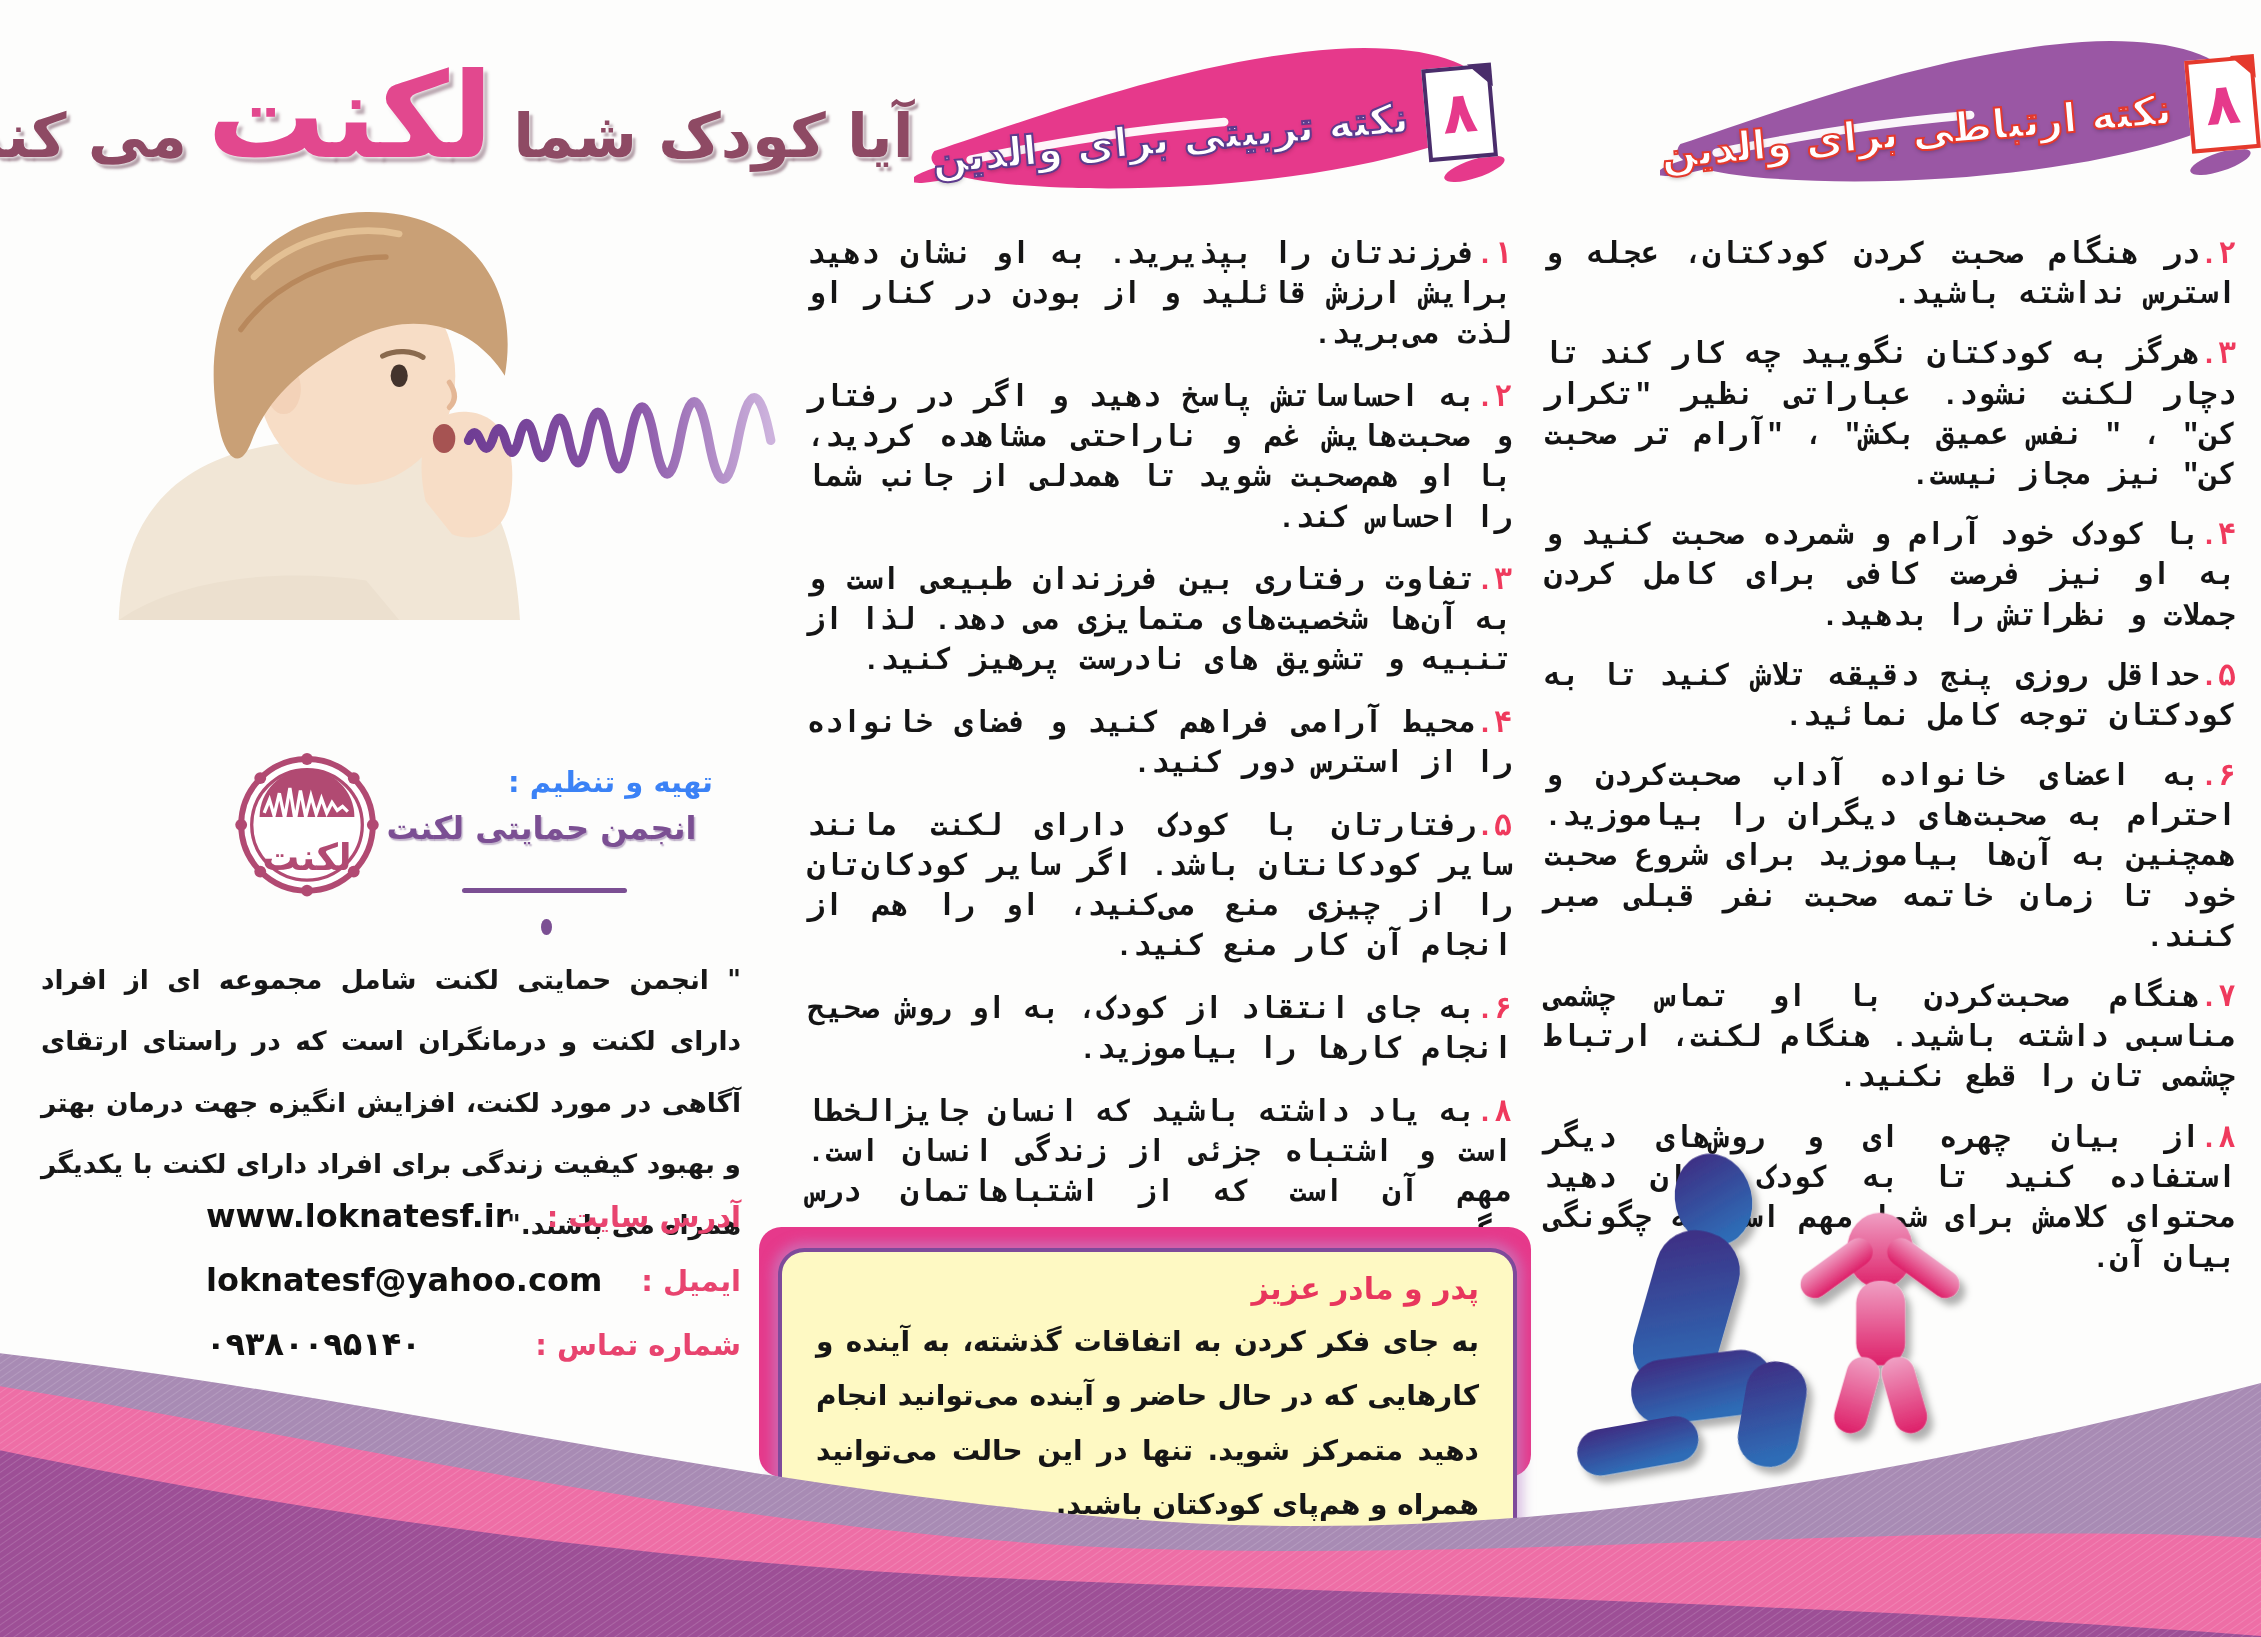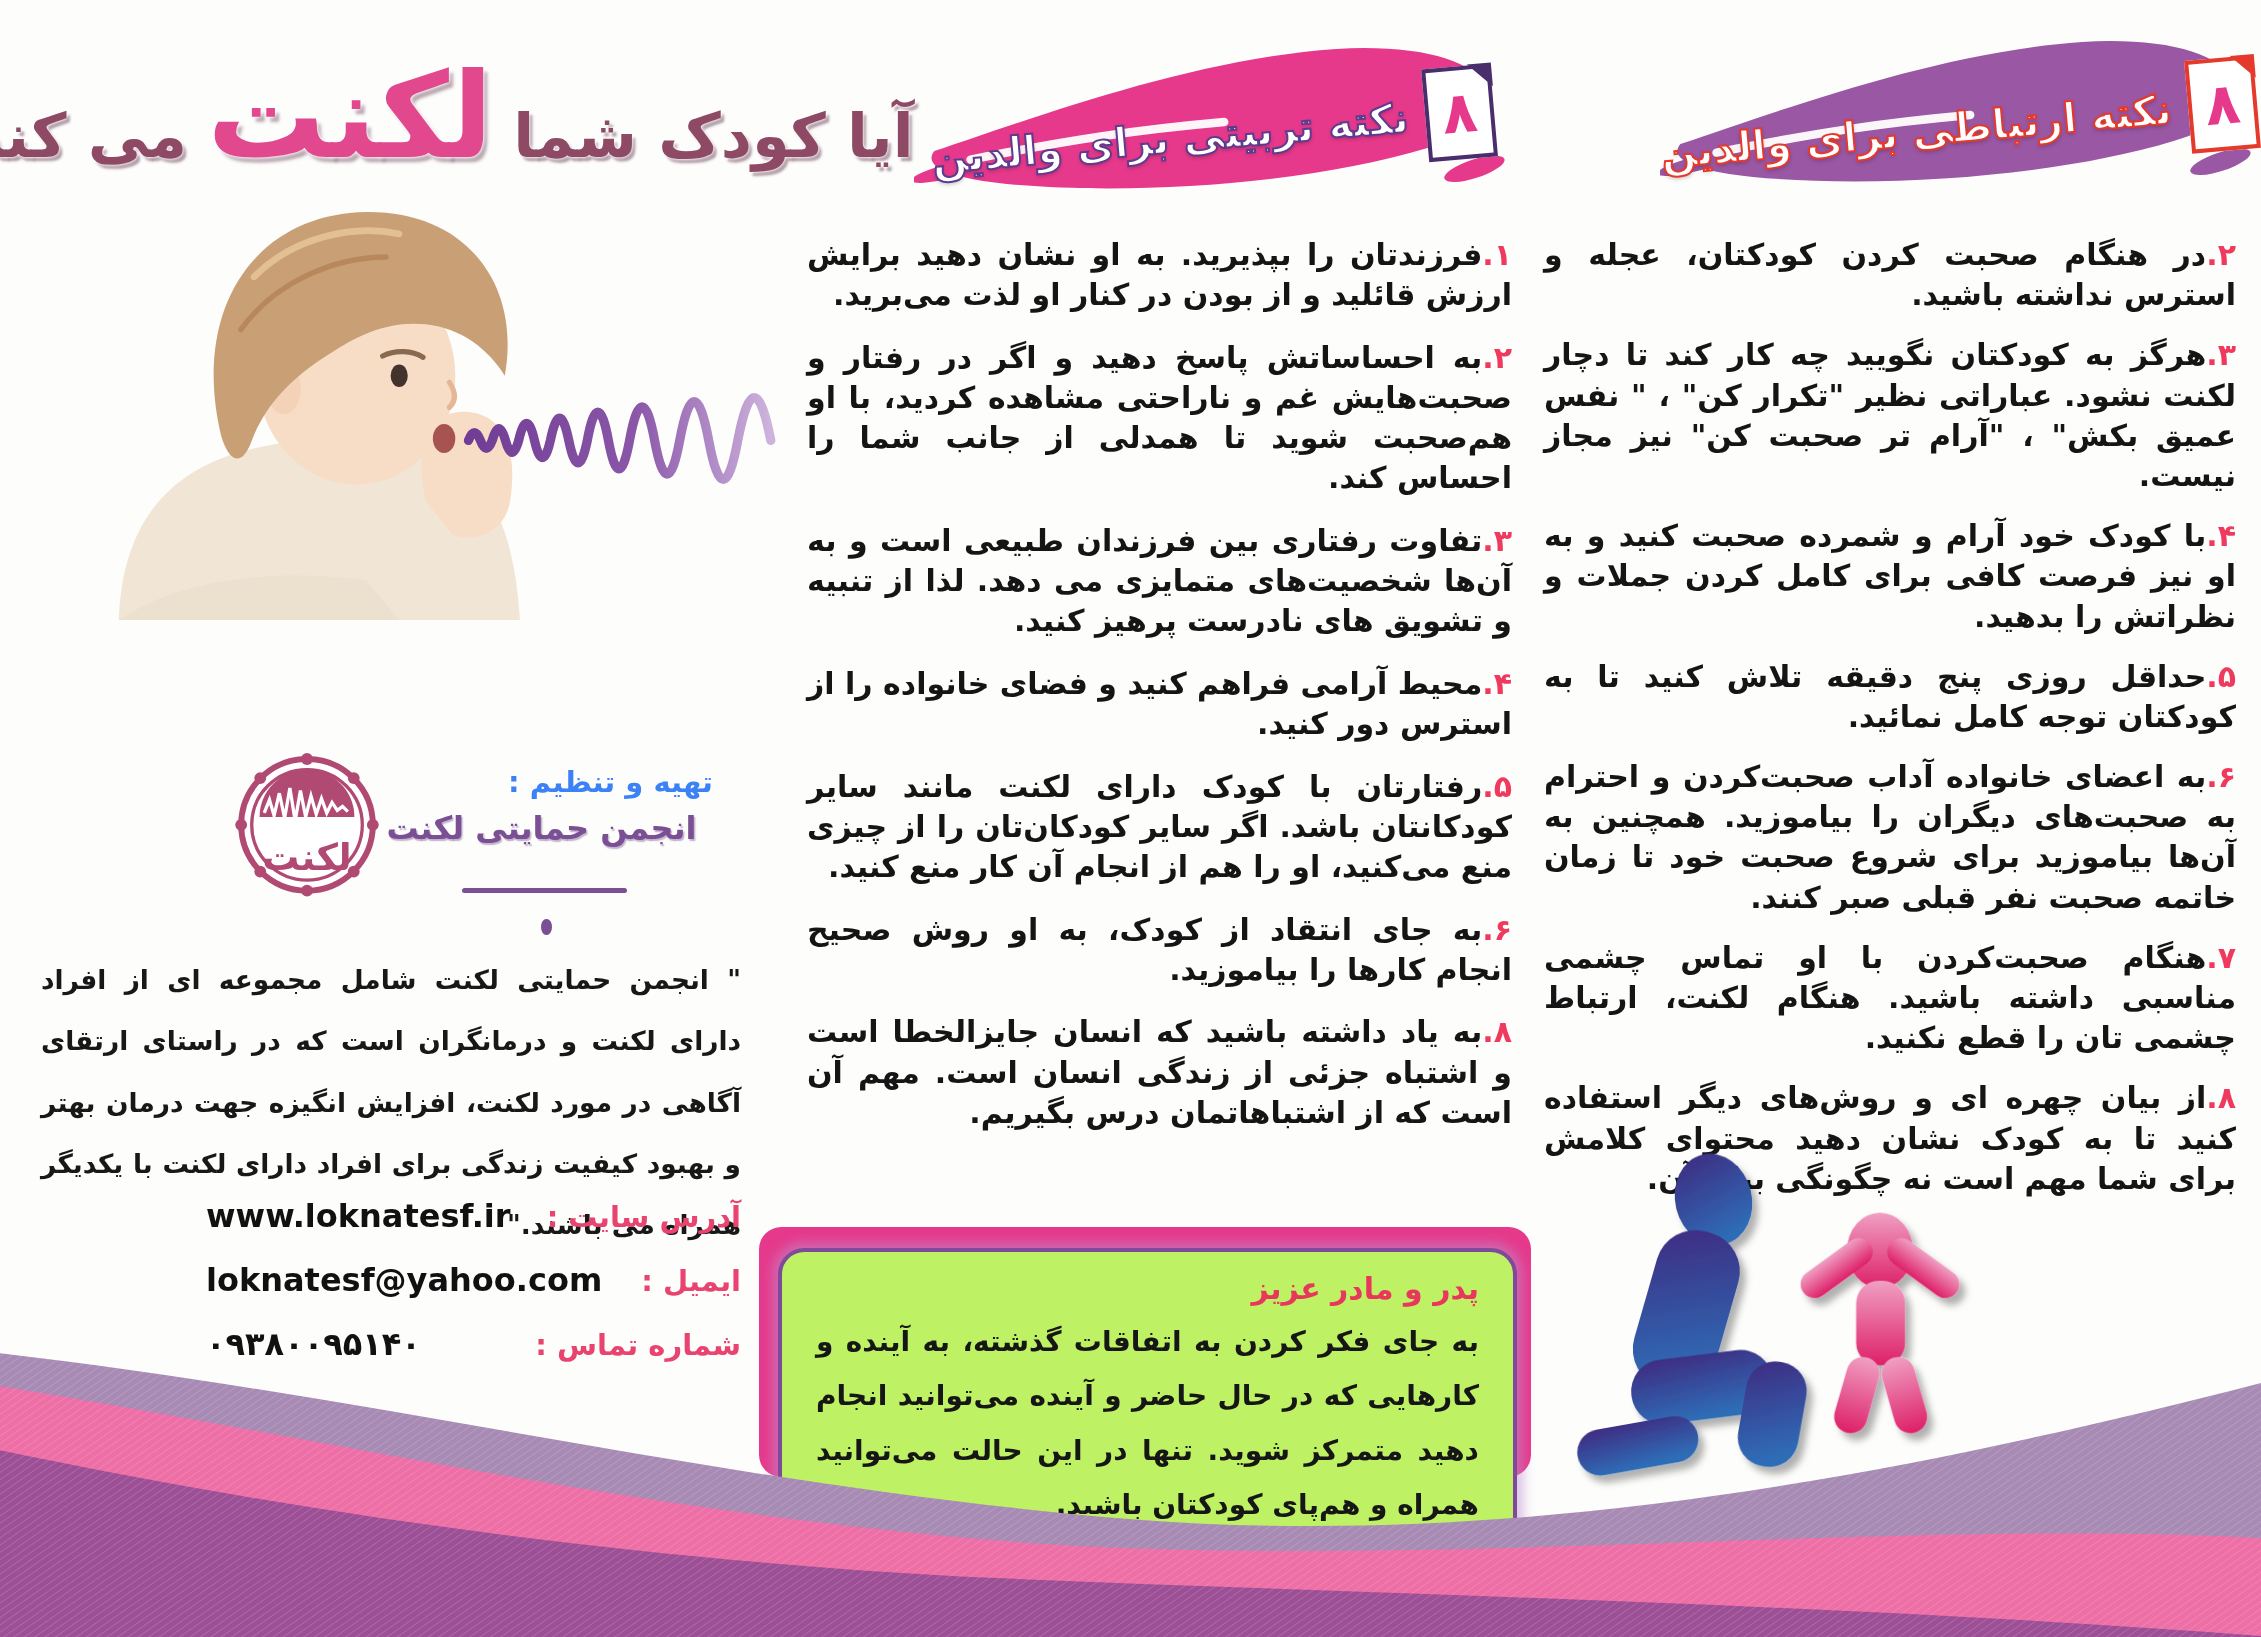--- a/index.html
+++ b/index.html
@@ -61,31 +61,31 @@
     position:relative;width:61px;height:85px;background:#fff;flex:0 0 auto;
     display:flex;align-items:center;justify-content:center;
   }
   .hdr-comm .page-icon{border:4.6px solid #e5392c;}
   .hdr-par  .page-icon{border:4.6px solid #4a2d6b;}
   .fold{position:absolute;top:-4.6px;right:-4.6px;width:0;height:0;border-left:24px solid transparent;}
   .hdr-comm .fold{border-top:24px solid #e5392c;}
   .hdr-par  .fold{border-top:24px solid #4a2d6b;}
   .digit{font-size:57px;font-weight:700;color:#e6398b;line-height:1;}
   
-  .col{position:absolute;}
+  .col{position:absolute;font-family:Liberation Mono, monospace;}
   .col-par{left:807px;top:235px;width:705px;}
   .col-comm{left:1544px;top:235px;width:692px;}
   .item{margin:0 0 22.4px;font-size:30px;font-weight:700;line-height:1.34;color:#151515;text-align:justify;}
   .col-comm .item{margin-bottom:20px;}
   .item .num{color:#ef3a5d;}
   
   .note-backdrop{position:absolute;left:759px;top:1227px;width:772px;height:250px;background:#e6398b;border-radius:22.4px;}
   .note-box{
     position:absolute;left:778px;top:1248px;width:663px;padding:18.5px 34px 22.4px;
-    background:#bef264;border:4px solid #7e4a9a;border-radius:26.4px;
+    background:#fef9c3;border:4px solid #7e4a9a;border-radius:26.4px;
     box-shadow:0 0 12px 5.3px rgba(190,140,205,.55);
   }
   .note-title{margin:0 0 9.2px;font-size:30px;font-weight:700;color:#e8365d;text-align:right;}
   .note-body{margin:0;font-size:28px;font-weight:700;color:#161616;line-height:1.95;text-align:justify;}
   
   .waves{position:absolute;left:0;bottom:0;width:2261px;height:304px;}
   .family-art{position:absolute;left:1545px;top:1140px;width:436px;height:370px;}
 </style>
 </head>
 <body>

